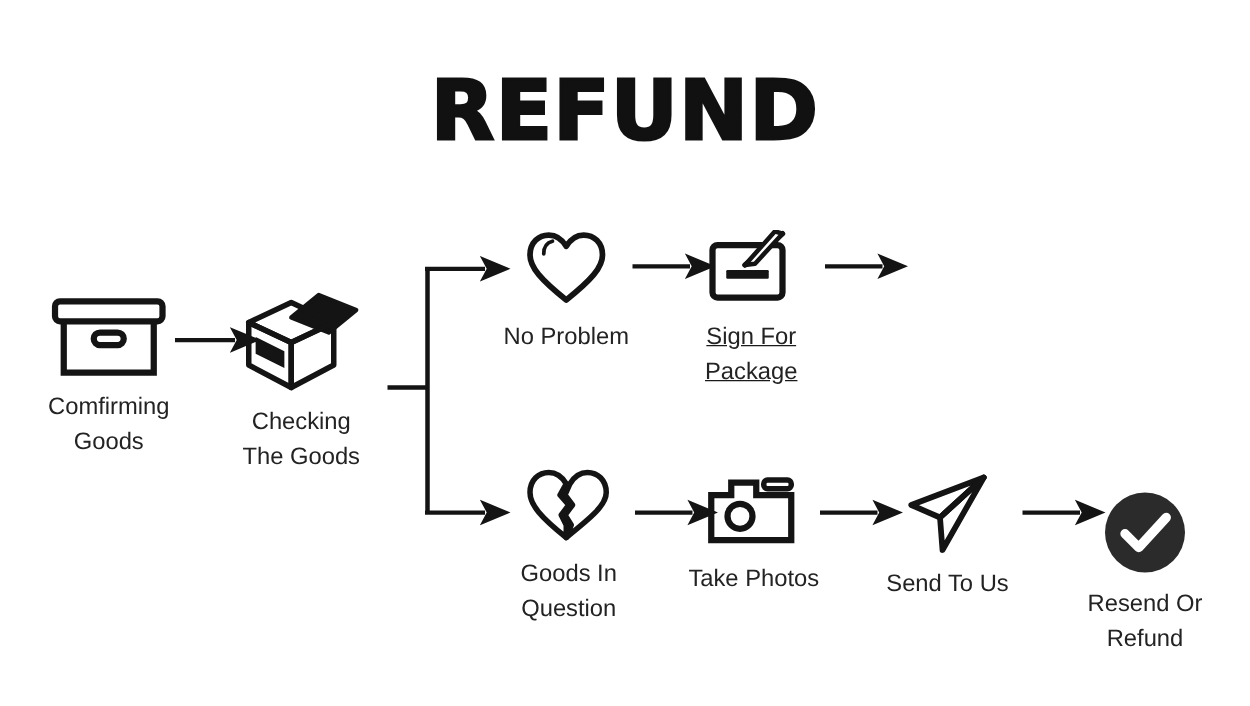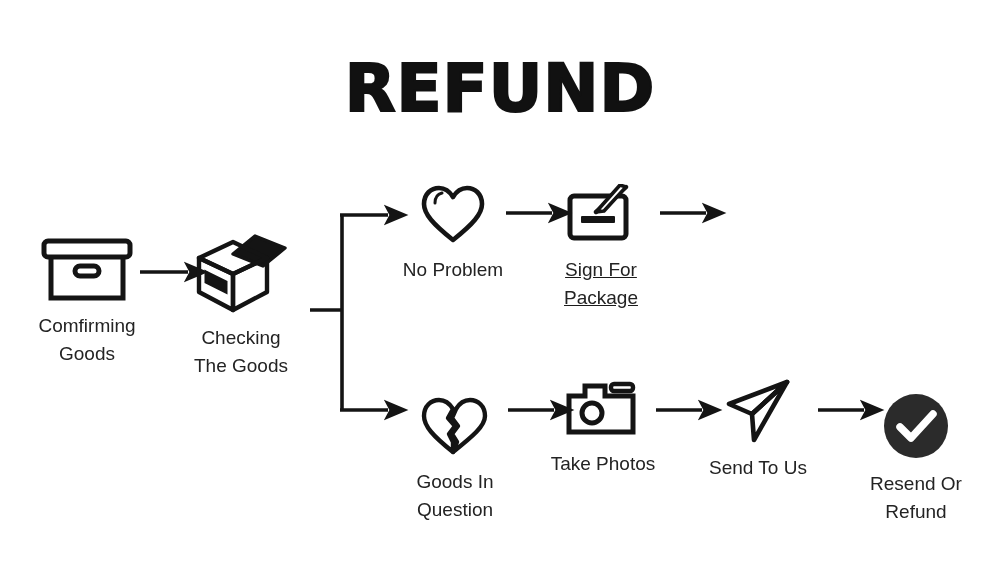--- a/index.html
+++ b/index.html
@@ -58,21 +58,21 @@
     white-space: pre-line;
     font-family: "Liberation Sans", sans-serif;
   }
 
   
   #node-receiving   { left: 12px;  top: 238px; width: 150px; }
   #node-checking    { left: 170px; top: 232px; width: 142px; }
   #node-noproblem   { left: 382px; top: 184px; width: 142px; }
   #node-sign        { left: 532px; top: 184px; width: 138px; text-decoration: underline; }
   #node-confirm     { left: 684px; top: 180px; width: 154px; }
-  #node-question    { left: 384px; top: 396px; width: 142px; }
+  #node-question    { left: 384px; top: 374px; width: 142px; }
   #node-photos      { left: 534px; top: 380px; width: 138px; }
   #node-send        { left: 688px; top: 378px; width: 140px; }
   #node-resend      { left: 842px; top: 392px; width: 148px; }
 
   
   #connectors {
     position: absolute;
     left: 0;
     top: 0;
     width: 1000px;

